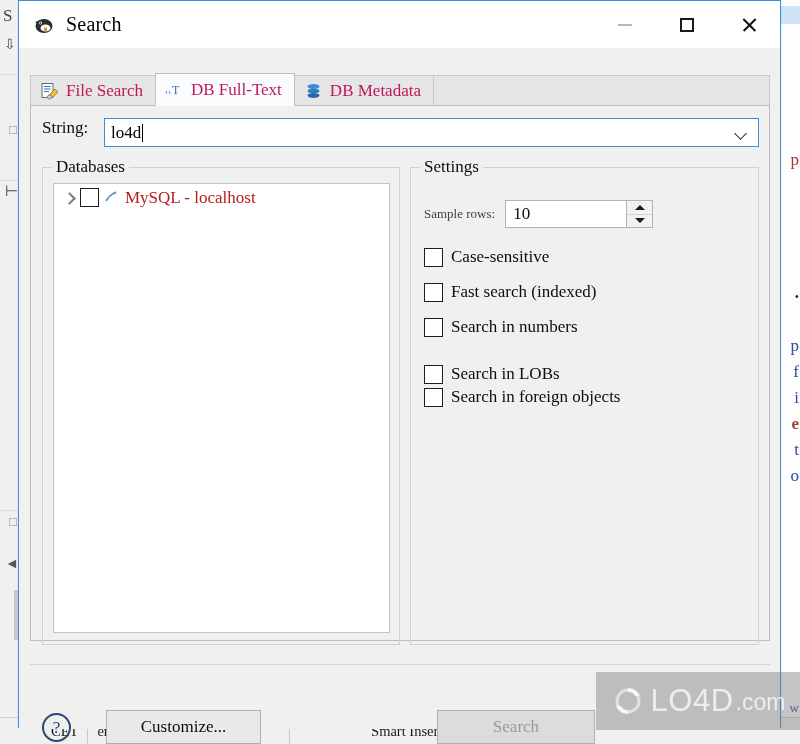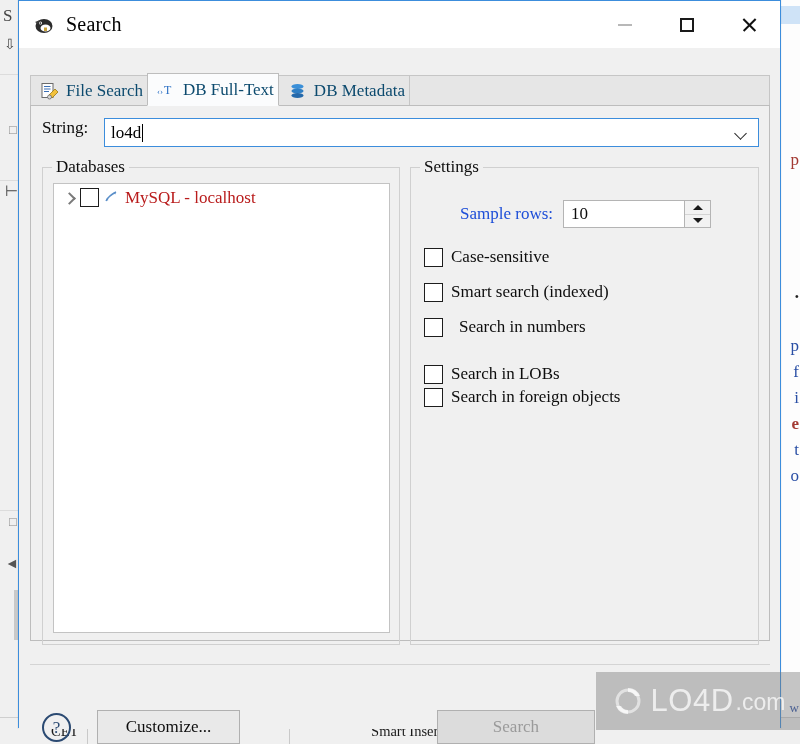--- a/index.html
+++ b/index.html
@@ -66,23 +66,23 @@
   .glyph-close:after{transform:rotate(-45deg);}
 
   
   #dlg-body{position:relative;height:681px;background:#f0f0f0;}
 
   
   #tabfolder{position:absolute;left:11px;top:25px;width:740px;height:568px;}
   #tabstrip{position:relative;height:33px;display:flex;align-items:flex-end;}
   .tab{
     position:relative;height:31px;display:flex;align-items:center;
-    padding:0 4px 0 9px;box-sizing:border-box;
+    padding:0 12px 0 9px;box-sizing:border-box;
     background:#e6e6e6;border:1px solid #c6c6c6;border-bottom:none;
-    font-size:17px;font-family:"Liberation Serif",serif;color:#0c4a6e;
+    font-size:17px;font-family:"Liberation Serif",serif;color:#be185d;
     margin-right:-1px;cursor:default;
   }
   .tab.selected{
     background:#fbfcfd;height:33px;border-color:#bdbdbd;border-bottom:1px solid #fbfcfd;z-index:3;
   }
   .tab .tab-ico{width:19px;height:19px;margin-right:7px;position:relative;flex:none;}
   #tabfiller{
     flex:1;height:31px;background:#e6e6e6;border:1px solid #c6c6c6;border-bottom:none;box-sizing:border-box;
   }
   #tabpage{
@@ -133,21 +133,21 @@
     border-right:2px solid #7a7a7a;border-top:2px solid #7a7a7a;transform:rotate(45deg);
   }
   .cbox{
     width:19px;height:19px;border:1.6px solid #1d1d1d;background:#fff;box-sizing:border-box;flex:none;
   }
   .db-icon{width:19px;height:19px;margin:0 4px 0 3px;position:relative;flex:none;}
   .tree-label{font-size:17px;font-family:Liberation Serif, serif;color:#b91c1c;}
 
   
   #sample-row{position:absolute;left:13px;top:32px;display:flex;align-items:center;}
-  #sample-label{font-size:17px;font-family:"Liberation Serif",serif;color:#1d4ed8;margin-right:10px;margin-left:36px;}
+  #sample-label{font-size:13px;font-family:"Liberation Serif",serif;color:#404040;margin-right:10px;}
   #spinner{position:relative;display:flex;height:28px;}
   #spin-input{
     width:122px;height:28px;background:#fff;border:1px solid #b4b4b4;box-sizing:border-box;
     display:flex;align-items:center;padding-left:7px;
     font-size:17px;font-family:"Liberation Serif",serif;color:#0d0d0d;
   }
   #spin-btns{width:26px;height:28px;display:flex;flex-direction:column;border:1px solid #b4b4b4;border-left:none;box-sizing:border-box;background:#f2f2f2;}
   .spin-b{flex:1;display:flex;align-items:center;justify-content:center;}
   .spin-b + .spin-b{border-top:1px solid #d4d4d4;}
   .tri-up{width:0;height:0;border-left:5px solid transparent;border-right:5px solid transparent;border-bottom:5px solid #1a1a1a;}
@@ -161,21 +161,21 @@
   #help-icon{
     position:absolute;left:23px;top:665px;width:29px;height:29px;border:2px solid #2b4a72;border-radius:50%;
     display:flex;align-items:center;justify-content:center;
     font-size:17px;font-family:"Liberation Serif",serif;color:#2b4a72;box-sizing:border-box;
   }
   .btn{
     position:absolute;height:34px;border:1px solid #b0b0b0;background:#e9e9e9;box-sizing:border-box;
     display:flex;align-items:center;justify-content:center;
     font-size:17px;font-family:"Liberation Serif",serif;color:#0d0d0d;cursor:default;
   }
-  #btn-customize{left:78px;top:662px;width:143px;}
+  #btn-customize{left:87px;top:662px;width:155px;}
   #btn-search{left:418px;top:662px;width:158px;background:#dcdcdc;color:#9a9a9a;}
   #btn-cancel{left:598px;top:662px;width:158px;}
 
   
   #watermark{
     position:absolute;right:0;bottom:14px;width:204px;height:58px;
     background:rgba(120,120,120,.42);
     display:flex;align-items:center;justify-content:center;
     pointer-events:none;
   }
@@ -337,23 +337,23 @@
               </span>
             </span>
           </div>
 
           <div class="chk-row" style="top:79px;">
             <span class="cbox"></span>
             <span class="chk-label">Case-sensitive</span>
           </div>
           <div class="chk-row" style="top:114px;">
             <span class="cbox"></span>
-            <span class="chk-label">Smart search (indexed)</span>
-          </div>
-          <div class="chk-row" style="top:149px;gap:8px;">
+            <span class="chk-label">Fast search (indexed)</span>
+          </div>
+          <div class="chk-row" style="top:149px;">
             <span class="cbox"></span>
             <span class="chk-label">Search in numbers</span>
           </div>
           <div class="chk-row" style="top:196px;">
             <span class="cbox"></span>
             <span class="chk-label">Search in LOBs</span>
           </div>
           <div class="chk-row" style="top:219px;">
             <span class="cbox"></span>
             <span class="chk-label">Search in foreign objects</span>

